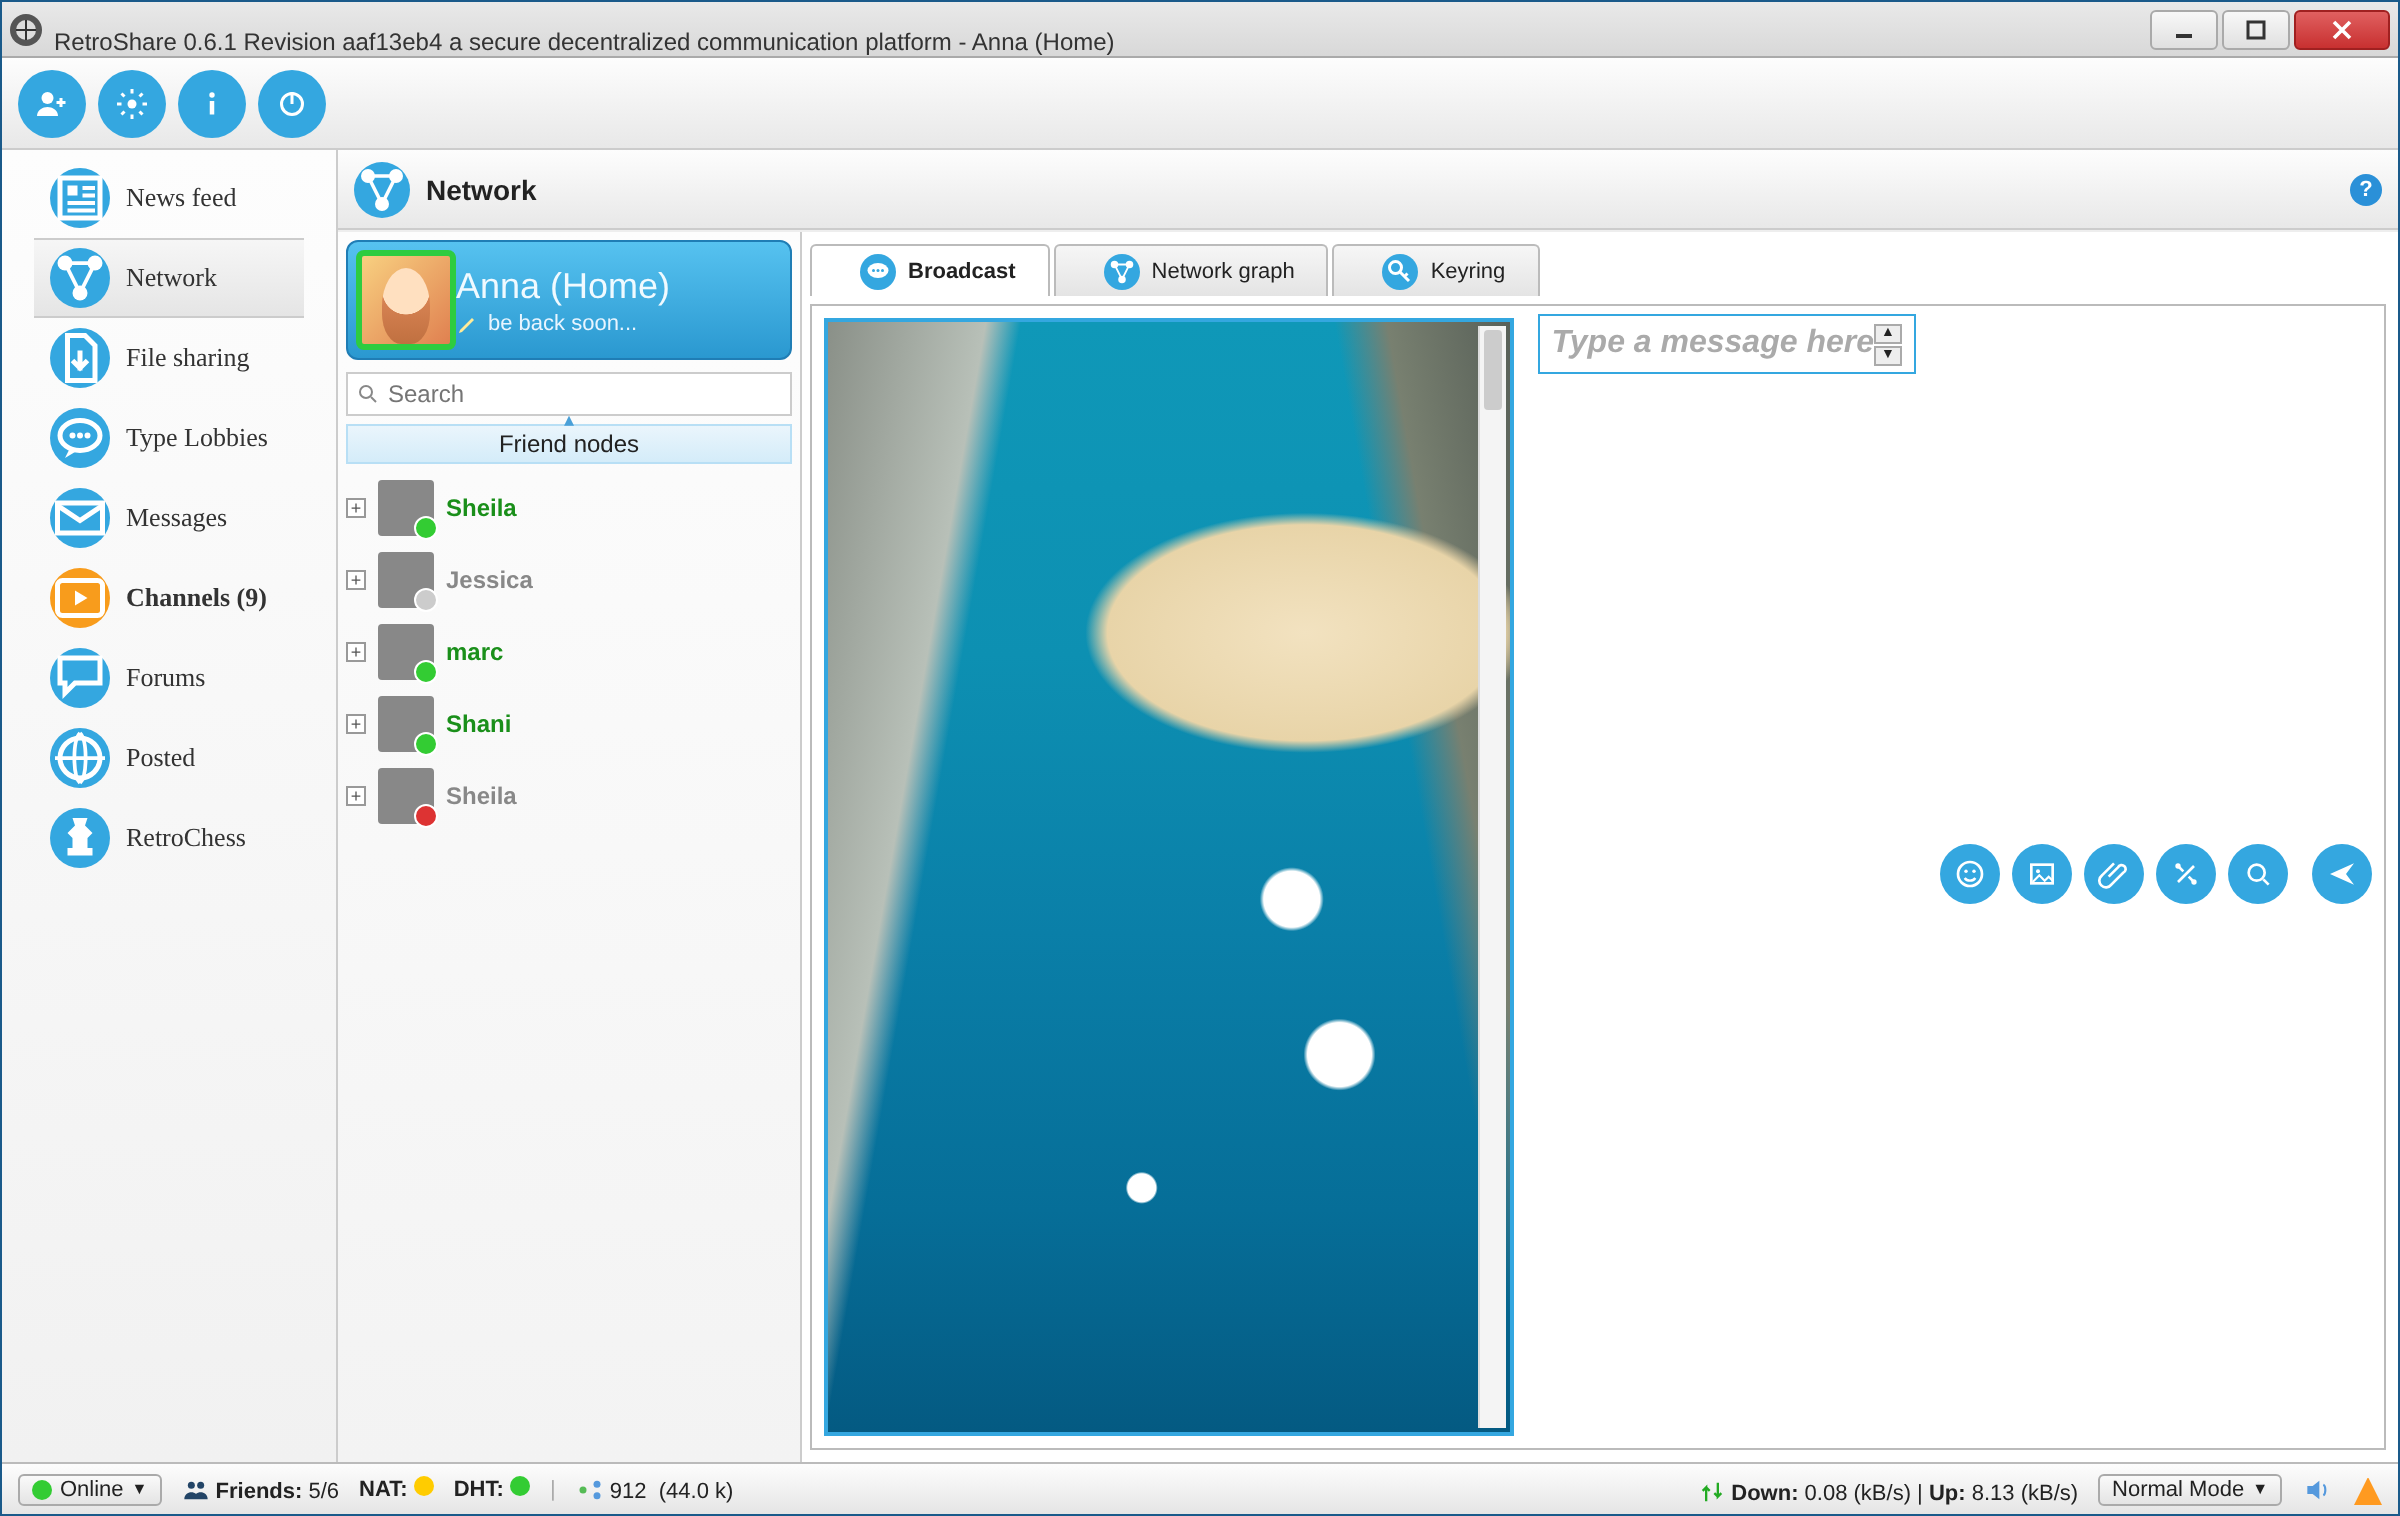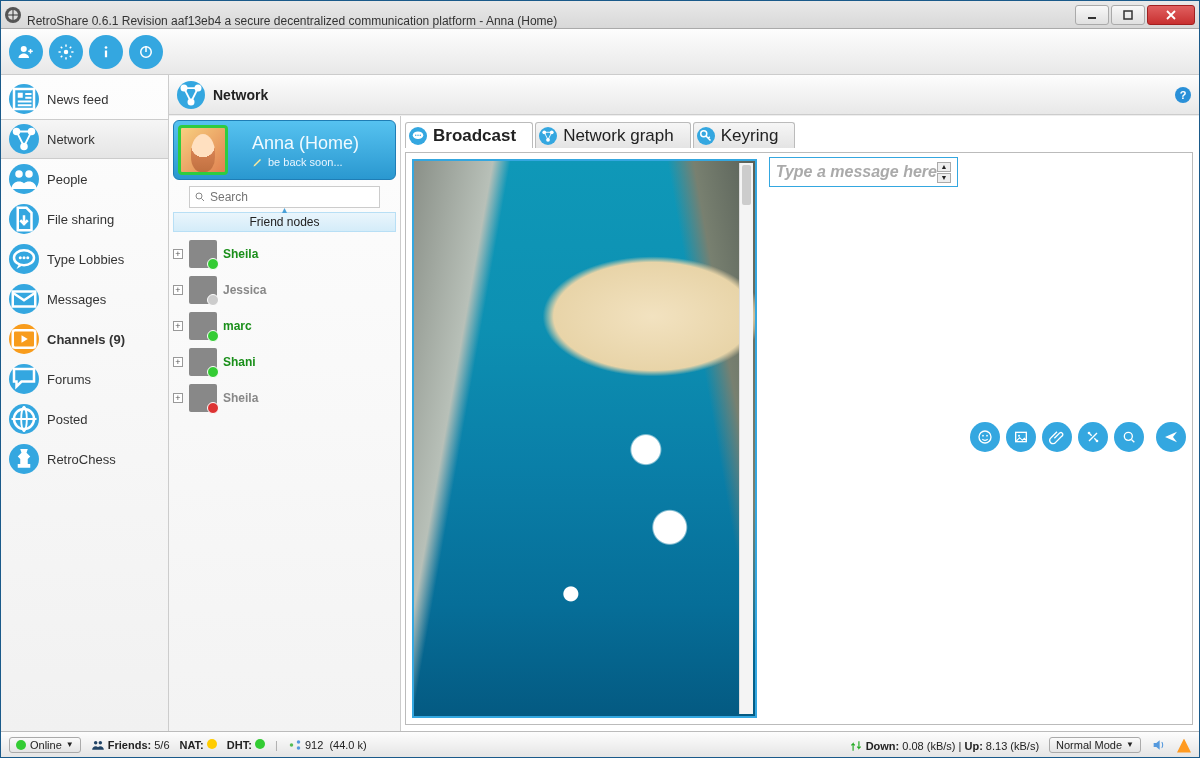--- a/index.html
+++ b/index.html
@@ -15,60 +15,60 @@
   .winbtn.close { background: linear-gradient(#e06060,#c83030); color:#fff; width:48px; border-color:#a02020;}
   .winbtn svg { width:12px; height:12px; }
 
   
   .toolbar { height: 46px; background: linear-gradient(#fdfdfd, #e8e8e8); border-bottom: 1px solid #ccc; display:flex; align-items:center; padding: 4px 8px; gap:6px;}
   .circ { width:34px; height:34px; border-radius:50%; background:#34a7e0; display:flex; align-items:center; justify-content:center; color:#fff; }
   .circ svg { width:18px; height:18px; fill:#fff; }
 
   
   .main { flex:1; display:flex; min-height:0; }
-  .sidebar { width:168px; background: linear-gradient(#fdfdfd,#f1f1f1); border-right:1px solid #ccc; padding:4px 0;}
+  .sidebar { width:168px; background: linear-gradient(#fdfdfd,#f1f1f1); border-right:1px solid #ccc; padding:4px 16px;font-family:Liberation Serif, serif;}
   .navitem { display:flex; align-items:center; gap:8px; padding:4px 8px; height:40px; cursor:default;}
   .navitem .nic { width:30px; height:30px; border-radius:50%; background:#34a7e0; display:flex; align-items:center; justify-content:center; color:#fff;}
   .navitem .nic.orange { background:#f89c1c;}
   .navitem.sel { background: linear-gradient(#f6f6f6,#e5e5e5); border-top:1px solid #ccc; border-bottom:1px solid #ccc;}
   .navitem .lab { font-size:13px; color:#333;}
   .navitem .lab b { font-weight:bold;}
 
   .content { flex:1; display:flex; flex-direction:column; min-width:0;}
 
   .panelhead { height:40px; background:linear-gradient(#fdfdfd,#e8e8e8); border-bottom:1px solid #ccc; display:flex; align-items:center; padding:0 8px; gap:8px;}
   .panelhead .phic { width:28px; height:28px; border-radius:50%; background:#34a7e0; display:flex; align-items:center; justify-content:center;}
   .panelhead .phtitle { font-weight:bold; font-size:14px; flex:1; }
   .helpic { width:16px; height:16px; border-radius:50%; background:#2a90d8; color:#fff; display:flex; align-items:center; justify-content:center; font-weight:bold; font-size:11px;}
 
   .body2 { flex:1; display:flex; min-height:0; border-top:1px solid #eee;}
   .friends { width:232px; display:flex; flex-direction:column; background:linear-gradient(#fdfdfd,#f3f3f3); border-right:1px solid #ccc;}
-  .profile { margin:4px; height:60px; border-radius:6px; background:linear-gradient(#56c2f0,#2a98d0); display:flex; align-items:center; padding:4px; gap:24px; border:1px solid #1f7db5;}
+  .profile { margin:4px; height:60px; border-radius:6px; background:linear-gradient(#56c2f0,#2a98d0); display:flex; align-items:center; padding:4px; gap:0; border:1px solid #1f7db5;}
   .avatar { width:50px; height:50px; border:3px solid #2ecc40; border-radius:4px; background:linear-gradient(135deg,#f8d080,#e08050); position:relative; overflow:hidden;}
   .avatar::after{content:""; position:absolute; inset:6px 10px 0 10px; background:radial-gradient(circle at 50% 30%, #ffe0c0 40%, transparent 41%), linear-gradient(#e89060,#c07040); border-radius:50% 50% 40% 40%;}
   .profinfo { color:#fff; }
   .profname { font-size:18px; font-weight:500; color:#f0faff;}
   .profstatus { font-size:11px; color:#e8f5ff; display:flex; align-items:center; gap:4px; margin-top:2px;}
 
-  .search { margin:2px 20px; height:22px; border:1px solid #ccc; background:#fff; display:flex; align-items:center; padding:0 4px; gap:4px;}
+  .search { margin:2px 4px; height:22px; border:1px solid #ccc; background:#fff; display:flex; align-items:center; padding:0 4px; gap:4px;}
   .search input { border:none; outline:none; flex:1; font-size:12px; color:#888;}
   .friendhdr { margin:2px 4px 0 4px; height:20px; background:linear-gradient(#eaf5fc,#d4ecf9); border:1px solid #b8dff5; display:flex; align-items:center; justify-content:center; font-size:12px; position:relative;}
   .friendhdr::before{content:"▴"; color:#4aa0d8; position:absolute; top:-9px; left:50%; transform:translateX(-50%); font-size:10px;}
   .flist { flex:1; overflow:auto; padding:4px;}
   .frow { display:flex; align-items:center; gap:6px; padding:4px 0; }
   .frow .exp { width:10px; height:10px; border:1px solid #999; display:flex; align-items:center; justify-content:center; font-size:9px; color:#555; background:#fff;}
   .frow .fav { width:28px; height:28px; background:#888; border-radius:2px; position:relative; }
   .frow .fav .dot { position:absolute; right:-2px; bottom:-2px; width:12px; height:12px; border-radius:50%; border:1px solid #fff;}
   .frow .fname { font-size:12px; font-weight:bold;}
   .frow .fname.online { color:#1a8f1a;}
   .frow .fname.offline { color:#888;}
 
   .chat { flex:1; display:flex; flex-direction:column; min-width:0; padding:2px 6px 6px 4px;}
   .tabs { display:flex; gap:2px; margin:4px 0; }
-  .tab { height:26px; border:1px solid #bbb; border-bottom:none; background:linear-gradient(#f6f6f6,#e4e4e4); display:flex; align-items:center; padding:0 16px 0 3px; gap:6px; font-size:17px; border-radius:3px 3px 0 0;}
+  .tab { height:26px; border:1px solid #bbb; border-bottom:none; background:linear-gradient(#f6f6f6,#e4e4e4); display:flex; align-items:center; padding:0 16px 0 24px; gap:6px; font-size:11px; border-radius:3px 3px 0 0;}
   .tab.sel { background:#fff; font-weight:600; }
   .tab .tic { width:18px; height:18px; border-radius:50%; background:#34a7e0; display:flex; align-items:center; justify-content:center;}
 
   .chatbody { flex:1; border:1px solid #bbb; display:flex; flex-direction:row; min-height:0;}
   .imgview { flex:1; margin:6px; border:2px solid #34a7e0; position:relative; overflow:hidden;
     background:
       radial-gradient(ellipse 220px 120px at 70% 28%, #f2e2c0 0%, #e8d4a8 45%, transparent 50%),
       linear-gradient(100deg, #8a9088 0%, #b8c0b8 18%, transparent 22%),
       linear-gradient(260deg, #586058 0%, #788070 14%, transparent 20%),
       radial-gradient(circle at 46% 78%, #ffffff 0 7px, transparent 8px),
@@ -183,30 +183,20 @@
         <div class="navitem sel">
           <span class="nic">
             <svg viewBox="0 0 24 24">
               <circle cx="6" cy="6" r="3" fill="#fff"></circle>
               <circle cx="18" cy="6" r="3" fill="#fff"></circle>
               <circle cx="12" cy="18" r="3" fill="#fff"></circle>
               <path d="M6 6L18 6L12 18Z" fill="none" stroke="#fff" stroke-width="1.5"></path>
             </svg>
           </span>
           <span class="lab">Network</span>
-        </div>
-        <div class="navitem">
-          <span class="nic">
-            <svg viewBox="0 0 24 24">
-              <circle cx="8" cy="8" r="3" fill="#fff"></circle>
-              <circle cx="16" cy="8" r="3" fill="#fff"></circle>
-              <path d="M2 20c0-4 3-6 6-6s6 2 6 6M10 20c0-4 3-6 6-6s6 2 6 6" fill="#fff"></path>
-            </svg>
-          </span>
-          <span class="lab">People</span>
         </div>
         <div class="navitem">
           <span class="nic">
             <svg viewBox="0 0 24 24">
               <path d="M7 3h7l4 4v14H7z" fill="none" stroke="#fff" stroke-width="2"></path>
               <path d="M12 9v8M9 13l3 3 3-3" stroke="#fff" stroke-width="2" fill="none"></path>
             </svg>
           </span>
           <span class="lab">File sharing</span>
         </div>

